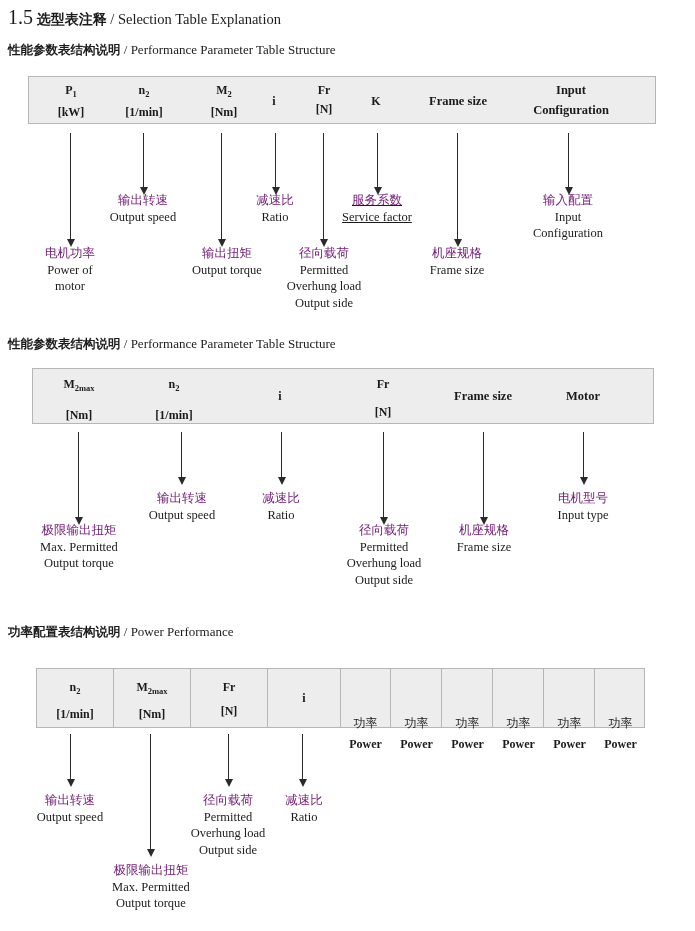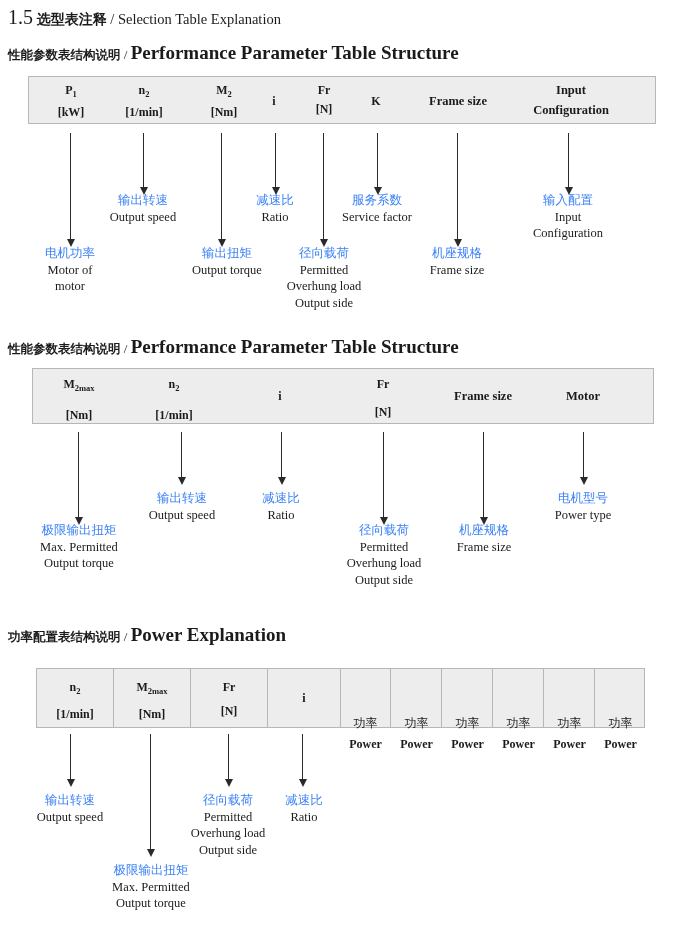--- a/index.html
+++ b/index.html
@@ -34,22 +34,22 @@
   .section-head {
     font-size: 13px;
     white-space: nowrap;
   }
   .section-head .cn {
     font-family: "DejaVu Sans", sans-serif;
     font-weight: bold;
     font-size: 12.5px;
   }
   .section-head .en {
-    font-weight: bold;
-    font-size: 19px;
+    font-weight: normal;
+    font-size: 13px;
   }
 
   
   .tbl {
     background: #ededed;
     border: 1px solid #b6b6b6;
     box-sizing: border-box;
   }
   .tbl-cell {
     position: absolute;
@@ -94,21 +94,21 @@
     position: absolute;
     text-align: center;
     font-size: 12.5px;
     line-height: 1.32;
     white-space: nowrap;
   }
   .note .cn {
     display: block;
     font-family: "DejaVu Sans", sans-serif;
     font-size: 12.5px;
-    color: #3b82f6;
+    color: #701a75;
   }
   .note .en { display: block; }
 </style>
 </head>
 <body>
 
 <div class="abs page-title">
   <span class="num">1.5</span>
   <span class="cn">选型表注释</span>
   <span>/</span>
@@ -164,33 +164,33 @@
 <div class="abs arrow" style="left:568px; top:133px; height:55px;"></div>
 
 <div class="abs note" style="left:83px; top:192px; width:120px;">
   <span class="cn">输出转速</span>
   <span class="en">Output speed</span>
 </div>
 <div class="abs note" style="left:235px; top:192px; width:80px;">
   <span class="cn">减速比</span>
   <span class="en">Ratio</span>
 </div>
-<div class="abs note" style="left:320px; top:192px; width:114px;">
+<div class="abs note" style="left:320px; top:192px; width:114px;text-decoration:underline;">
   <span class="cn">服务系数</span>
   <span class="en">Service factor</span>
 </div>
 <div class="abs note" style="left:512px; top:192px; width:112px;">
   <span class="cn">输入配置</span>
   <span class="en">Input</span>
   <span class="en">Configuration</span>
 </div>
 
 <div class="abs note" style="left:22px; top:245px; width:96px;">
   <span class="cn">电机功率</span>
-  <span class="en">Motor of</span>
+  <span class="en">Power of</span>
   <span class="en">motor</span>
 </div>
 <div class="abs note" style="left:169px; top:245px; width:116px;">
   <span class="cn">输出扭矩</span>
   <span class="en">Output torque</span>
 </div>
 <div class="abs note" style="left:268px; top:245px; width:112px;">
   <span class="cn">径向载荷</span>
   <span class="en">Permitted</span>
   <span class="en">Overhung load</span>
@@ -241,21 +241,21 @@
 <div class="abs note" style="left:122px; top:490px; width:120px;">
   <span class="cn">输出转速</span>
   <span class="en">Output speed</span>
 </div>
 <div class="abs note" style="left:242px; top:490px; width:78px;">
   <span class="cn">减速比</span>
   <span class="en">Ratio</span>
 </div>
 <div class="abs note" style="left:528px; top:490px; width:110px;">
   <span class="cn">电机型号</span>
-  <span class="en">Power type</span>
+  <span class="en">Input type</span>
 </div>
 
 <div class="abs note" style="left:20px; top:522px; width:118px;">
   <span class="cn">极限输出扭矩</span>
   <span class="en">Max. Permitted</span>
   <span class="en">Output  torque</span>
 </div>
 <div class="abs note" style="left:328px; top:522px; width:112px;">
   <span class="cn">径向载荷</span>
   <span class="en">Permitted</span>
@@ -263,21 +263,21 @@
   <span class="en">Output side</span>
 </div>
 <div class="abs note" style="left:432px; top:522px; width:104px;">
   <span class="cn">机座规格</span>
   <span class="en">Frame size</span>
 </div>
 
 <div class="abs section-head" style="left:8px; top:624px;">
   <span class="cn">功率配置表结构说明</span>
   <span>/</span>
-  <span class="en">Power Explanation</span>
+  <span class="en">Power Performance</span>
 </div>
 
 <div class="abs tbl" style="left:36px; top:668px; width:609px; height:60px;">
 </div>
 
 <div class="abs vdiv" style="left:113px; top:669px; height:58px;"></div>
 <div class="abs vdiv" style="left:190px; top:669px; height:58px;"></div>
 <div class="abs vdiv" style="left:267px; top:669px; height:58px;"></div>
 <div class="abs vdiv" style="left:340px; top:669px; height:58px;"></div>
 <div class="abs vdiv" style="left:390px; top:669px; height:58px;"></div>

